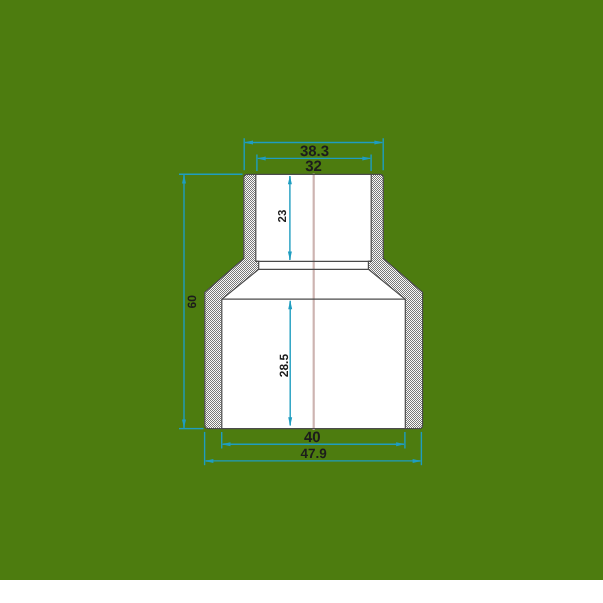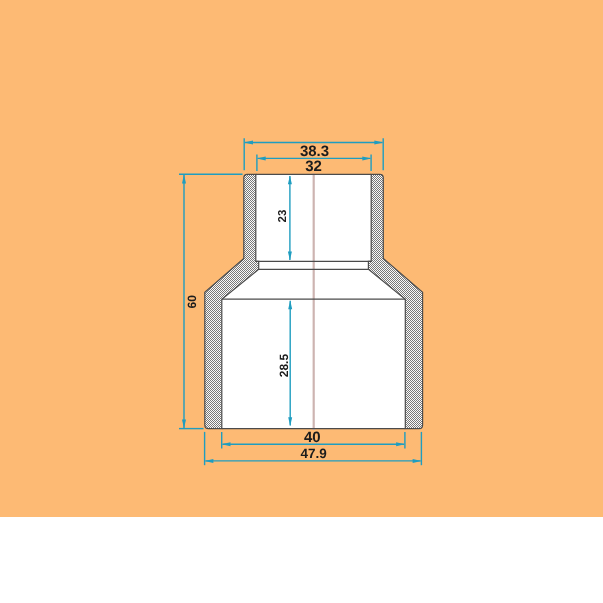--- a/index.html
+++ b/index.html
@@ -1,16 +1,16 @@
 <!DOCTYPE html>
 <html><head>
 <meta charset="utf-8">
 <style>
   html,body{margin:0;padding:0;background:#ffffff;}
-  .page{width:603px;height:517px;position:relative;background:#fdba74;overflow:hidden;}
+  .page{width:603px;height:580px;position:relative;background:#4d7c0f;overflow:hidden;}
   svg{position:absolute;left:0;top:0;}
   text{font-family:"Liberation Sans",sans-serif;font-weight:700;fill:#1c1c1c;text-rendering:geometricPrecision;}
 </style>
 </head>
 <body>
 
 <div class="page">
 <svg width="603" height="603" viewBox="0 0 603 603">
   <defs>
     <pattern id="hatch" width="2" height="2" patternUnits="userSpaceOnUse">

